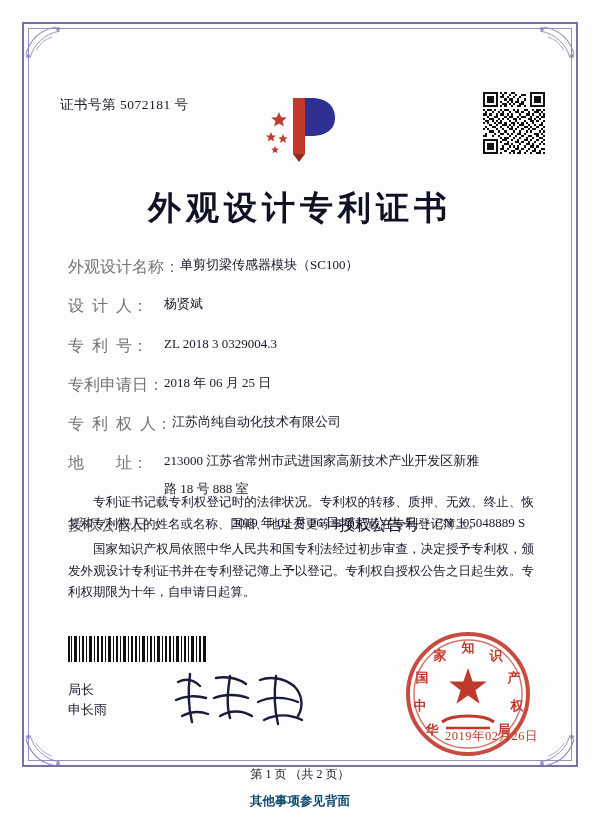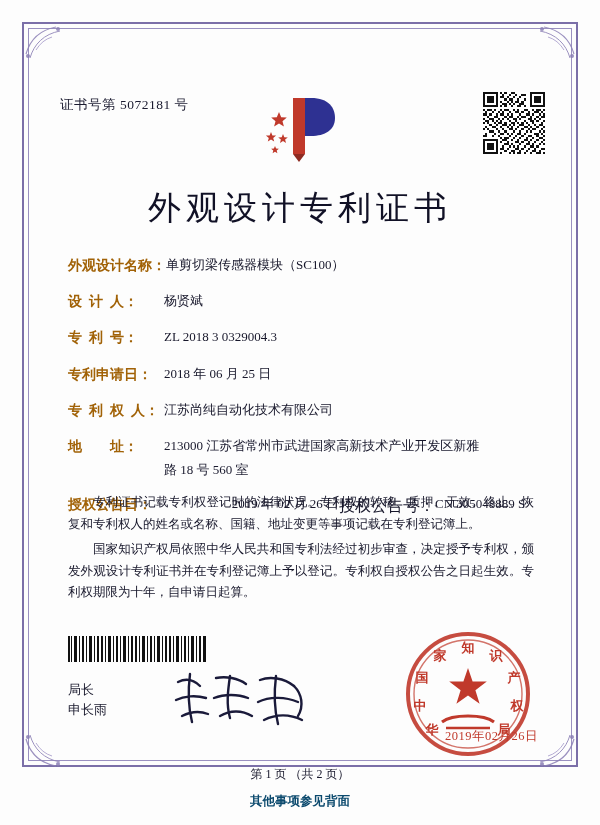--- a/index.html
+++ b/index.html
@@ -84,21 +84,21 @@
   }
 
   
   .doc-title {
     position: absolute;
     left: 0;
     right: 0;
     top: 186px;
     text-align: center;
     font-size: 33px;
-    font-weight: normal;
+    font-weight: bold;
     letter-spacing: 5px;
     color: #111126;
     font-family: "Liberation Serif", serif;
   }
 
   
   .fields {
     position: absolute;
     left: 68px;
     top: 255px;
@@ -107,23 +107,22 @@
     line-height: 1.55;
   }
   .field-row {
     display: flex;
     align-items: flex-start;
     margin-bottom: 14.5px;
   }
   .field-label {
     flex: 0 0 96px;
     white-space: pre;
-    color: #a16207;
-    font-size: 14px;
-    font-weight: bold;
+    color: #737373;
+    font-size: 16px;
   }
   .field-value {
     flex: 1 1 auto;
     color: #17172b;
     font-size: 13px;
   }
   .field-row.two-col .field-value { flex: 0 0 175px; text-align: right; }
   .field-label2 {
     flex: 0 0 96px;
     white-space: pre;
@@ -528,21 +527,21 @@
 
     <div class="field-row">
       <div class="field-label">专  利  权  人：</div>
       <div class="field-value">江苏尚纯自动化技术有限公司</div>
     </div>
 
     <div class="field-row">
       <div class="field-label">地        址：</div>
       <div class="field-value">213000 江苏省常州市武进国家高新技术产业开发区新雅</div>
     </div>
-    <div class="addr-second">路 18 号 560 室</div>
+    <div class="addr-second">路 18 号 888 室</div>
 
     <div class="field-row two-col">
       <div class="field-label">授权公告日：</div>
       <div class="field-value">2019 年 02 月 26 日</div>
       <div class="field-label2">授权公告号：</div>
       <div class="field-value2">CN 305048889 S</div>
     </div>
 
   </div>
 

